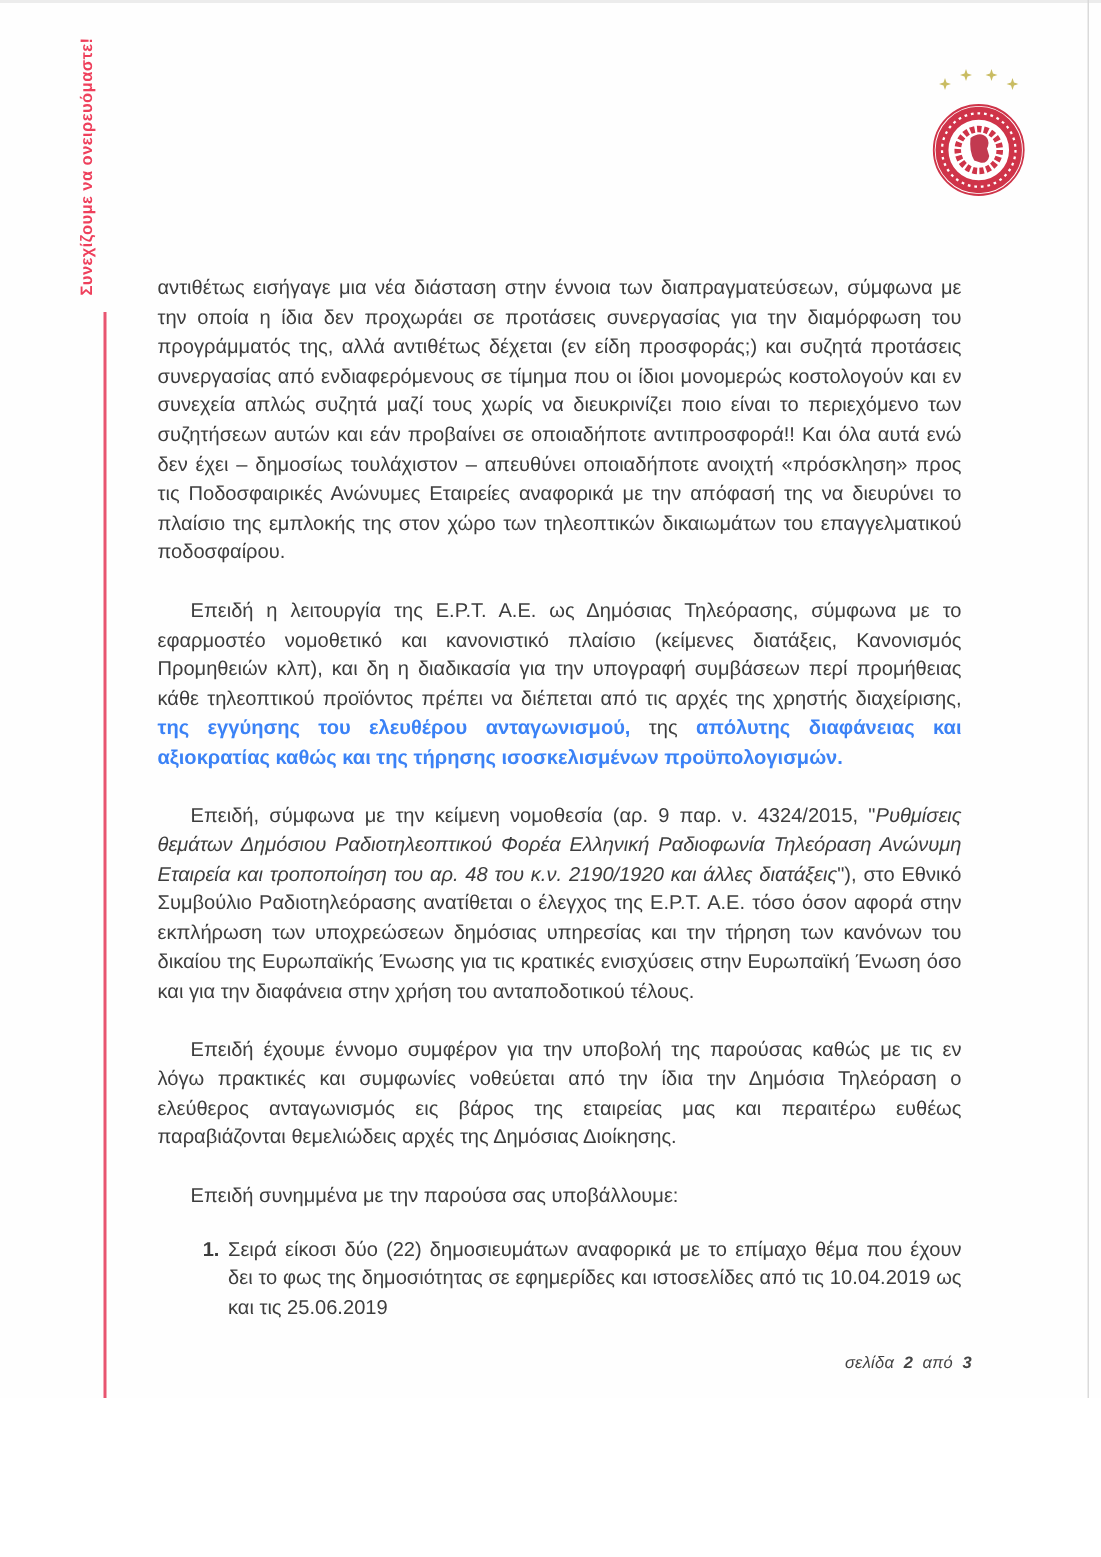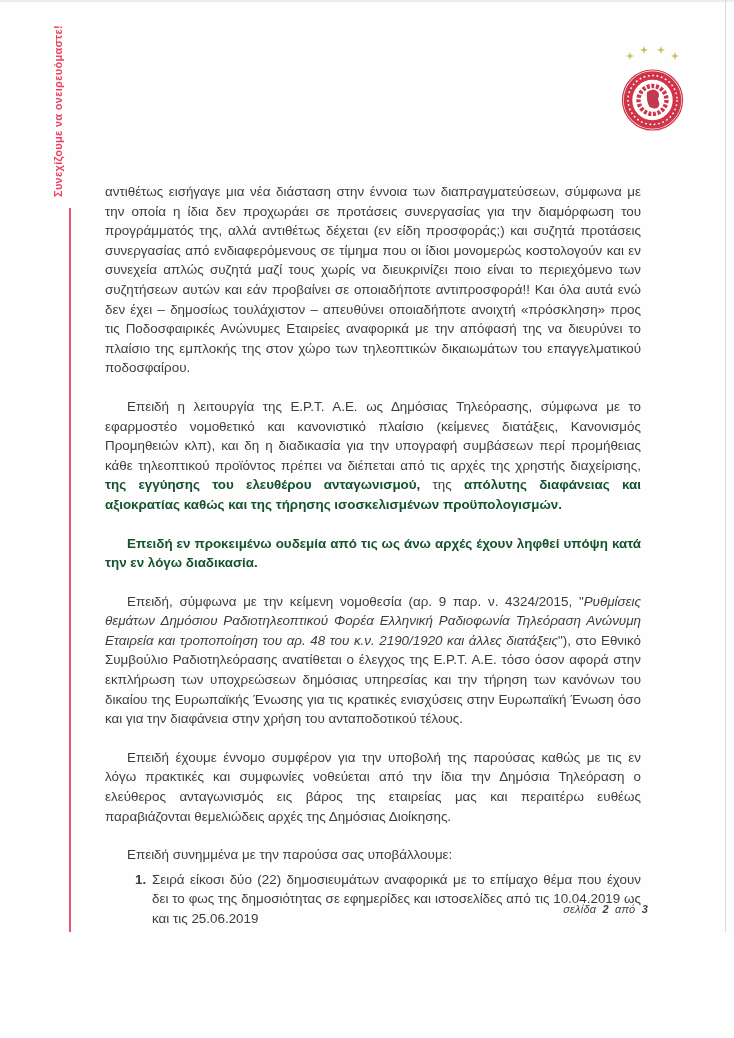--- a/index.html
+++ b/index.html
@@ -16,23 +16,23 @@
   }
   .left-line{position:absolute;left:69px;top:208px;width:2px;height:796px;background:#e85570;}
   .bottom-right-line{position:absolute;left:659px;top:967px;width:2px;height:41px;background:#e84662;}
   .logo{position:absolute;left:620px;top:42px;}
   .content{
     position:absolute;left:105px;top:182px;width:536px;
     font-size:13.4px;line-height:19.6px;text-align:justify;
   }
   .para{margin:0 0 19px 0;}
   .para.indent{text-indent:22px;}
-  .para.tight{margin-bottom:5px;}
+  .para.tight{margin-bottom:16px;}
   .run-r{font-weight:400;font-style:normal;}
-  .run-b{font-weight:700;font-style:normal;color:#14532d;}
+  .run-b{font-weight:700;font-style:normal;color:#3b82f6;}
   .run-i{font-weight:400;font-style:italic;}
   .run-bi{font-weight:700;font-style:italic;}
   ol.attachments{margin:0;padding:0 0 0 45px;}
   ol.attachments li{text-align:justify;padding-left:2px;}
   ol.attachments li::marker{font-weight:700;}
   .footer{
     position:absolute;right:86px;top:903px;font-size:11px;font-style:italic;color:#444;
     letter-spacing:.2px;
   }
   .footer span{margin-left:3px;}
@@ -61,21 +61,20 @@
       <circle cx="32.5" cy="58" r="24.5" fill="#ffffff" stroke="#cf3449" stroke-width="8.6"></circle>
       <circle cx="32.5" cy="58" r="24.5" fill="none" stroke="#ffffff" stroke-width="1.5" stroke-dasharray="1.8,2.6"></circle>
       <circle cx="32.5" cy="58" r="14" fill="none" stroke="#cf3449" stroke-width="4.4" stroke-dasharray="3,1.6"></circle>
       <path d="M27 50 q7 -5 11 0 q2 3 0 7 l1.5 5 q-1 5 -5.5 4.5 l-4.5 -1.5 q-3.5 -6 -2.5 -15 Z" fill="#c23a50"></path>
     </g>
   </svg>
 
   <div class="content">
       <p class="para"><span class="run-r">αντιθέτως εισήγαγε μια νέα διάσταση στην έννοια των διαπραγματεύσεων, σύμφωνα με την οποία η ίδια δεν προχωράει σε προτάσεις συνεργασίας για την διαμόρφωση του προγράμματός της, αλλά αντιθέτως δέχεται (εν είδη προσφοράς;) και συζητά προτάσεις συνεργασίας από ενδιαφερόμενους σε τίμημα που οι ίδιοι μονομερώς κοστολογούν και εν συνεχεία απλώς συζητά μαζί τους χωρίς να διευκρινίζει ποιο είναι το περιεχόμενο των συζητήσεων αυτών και εάν προβαίνει σε οποιαδήποτε αντιπροσφορά!! Και όλα αυτά ενώ δεν έχει – δημοσίως τουλάχιστον – απευθύνει οποιαδήποτε ανοιχτή «πρόσκληση» προς τις Ποδοσφαιρικές Ανώνυμες Εταιρείες αναφορικά με την απόφασή της να διευρύνει το πλαίσιο της εμπλοκής της στον χώρο των τηλεοπτικών δικαιωμάτων του επαγγελματικού ποδοσφαίρου.</span></p>
       <p class="para indent"><span class="run-r">Επειδή η λειτουργία της Ε.Ρ.Τ. Α.Ε. ως Δημόσιας Τηλεόρασης, σύμφωνα με το εφαρμοστέο νομοθετικό και κανονιστικό πλαίσιο (κείμενες διατάξεις, Κανονισμός Προμηθειών κλπ), και δη η διαδικασία για την υπογραφή συμβάσεων περί προμήθειας κάθε τηλεοπτικού προϊόντος πρέπει να διέπεται από τις αρχές της χρηστής διαχείρισης, </span><span class="run-b">της εγγύησης του ελευθέρου ανταγωνισμού,</span><span class="run-r"> της </span><span class="run-b">απόλυτης διαφάνειας και αξιοκρατίας καθώς και της τήρησης ισοσκελισμένων προϋπολογισμών.</span></p>
-      <p class="para indent"><span class="run-b">Επειδή εν προκειμένω ουδεμία από τις ως άνω αρχές έχουν ληφθεί υπόψη κατά την εν λόγω διαδικασία.</span></p>
       <p class="para indent"><span class="run-r">Επειδή, σύμφωνα με την κείμενη νομοθεσία (αρ. 9 παρ. ν. 4324/2015, "</span><span class="run-i">Ρυθμίσεις θεμάτων Δημόσιου Ραδιοτηλεοπτικού Φορέα Ελληνική Ραδιοφωνία Τηλεόραση Ανώνυμη Εταιρεία και τροποποίηση του αρ. 48 του κ.ν. 2190/1920 και άλλες διατάξεις</span><span class="run-r">"), στο Εθνικό Συμβούλιο Ραδιοτηλεόρασης ανατίθεται ο έλεγχος της Ε.Ρ.Τ. Α.Ε. τόσο όσον αφορά στην εκπλήρωση των υποχρεώσεων δημόσιας υπηρεσίας και την τήρηση των κανόνων του δικαίου της Ευρωπαϊκής Ένωσης για τις κρατικές ενισχύσεις στην Ευρωπαϊκή Ένωση όσο και για την διαφάνεια στην χρήση του ανταποδοτικού τέλους.</span></p>
       <p class="para indent"><span class="run-r">Επειδή έχουμε έννομο συμφέρον για την υποβολή της παρούσας καθώς με τις εν λόγω πρακτικές και συμφωνίες νοθεύεται από την ίδια την Δημόσια Τηλεόραση ο ελεύθερος ανταγωνισμός εις βάρος της εταιρείας μας και περαιτέρω ευθέως παραβιάζονται θεμελιώδεις αρχές της Δημόσιας Διοίκησης.</span></p>
       <p class="para indent tight"><span class="run-r">Επειδή συνημμένα με την παρούσα σας υποβάλλουμε:</span></p>
       <ol class="attachments">
         <li><span class="run-r">Σειρά είκοσι δύο (22) δημοσιευμάτων αναφορικά με το επίμαχο θέμα που έχουν δει το φως της δημοσιότητας σε εφημερίδες και ιστοσελίδες από τις 10.04.2019 ως και τις 25.06.2019</span></li>
       </ol>
     </div>
 
   <div class="footer">
     <span class="run-i">σελίδα</span>

